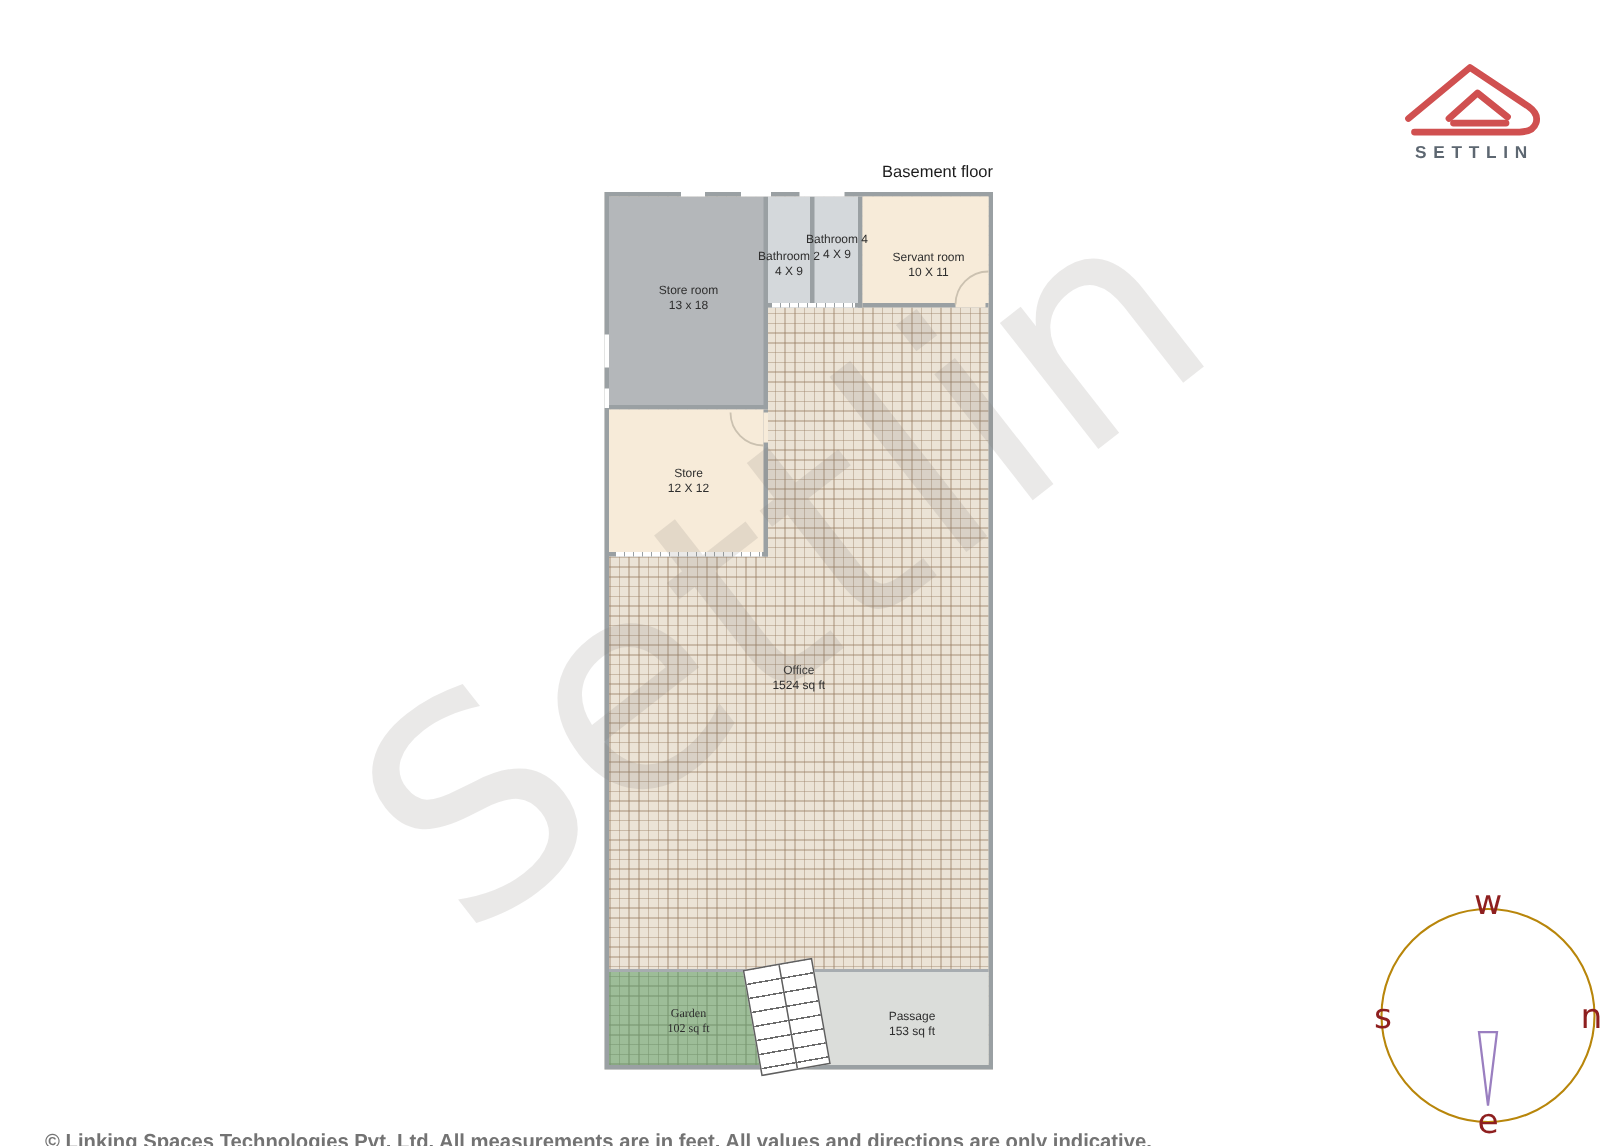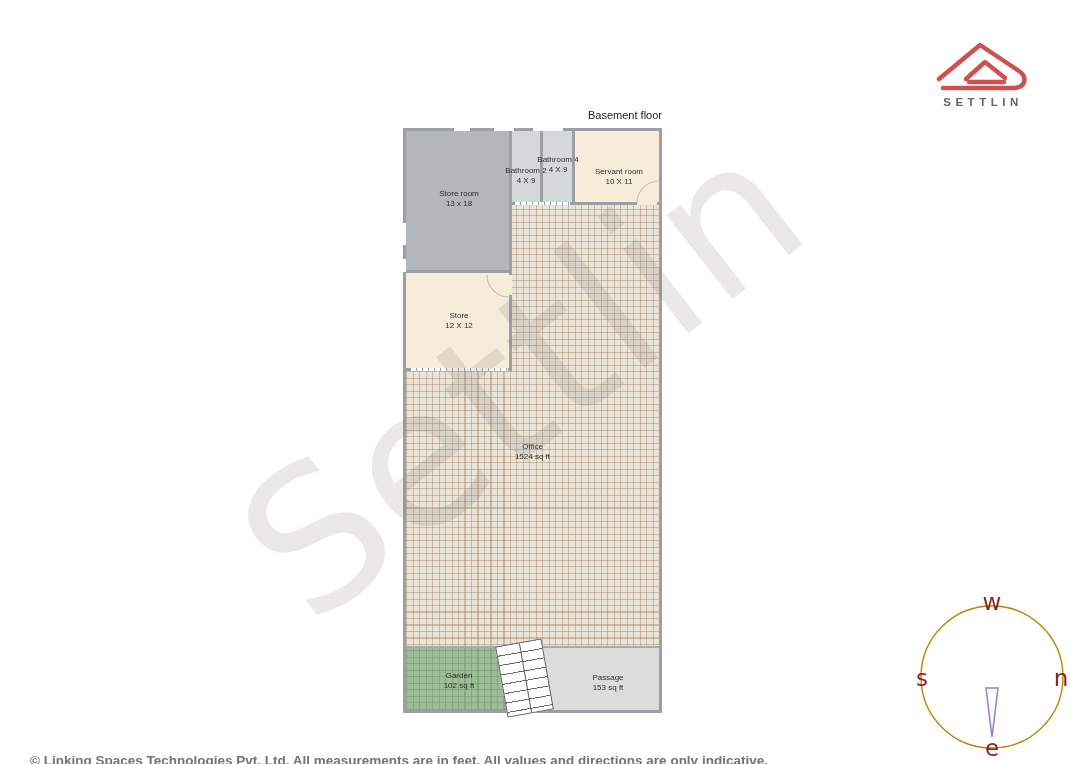--- a/index.html
+++ b/index.html
@@ -121,21 +121,21 @@
       <div>10 X 11</div>
     </div>
     <div class="rlabel" style="left:0;top:180px;width:106px;">
       <div>Store</div>
       <div>12 X 12</div>
     </div>
     <div class="rlabel" style="left:0;top:311px;width:253px;">
       <div>Office</div>
       <div>1524 sq ft</div>
     </div>
-    <div class="rlabel" style="left:0;top:540px;width:106px;">
+    <div class="rlabel" style="left:0;top:540px;width:106px;font-family:Liberation Serif, serif;">
       <div>Garden</div>
       <div>102 sq ft</div>
     </div>
     <div class="rlabel" style="left:152px;top:542px;width:100px;">
       <div>Passage</div>
       <div>153 sq ft</div>
     </div>
 
     <div class="stairs">
       <div class="stairs-divider"></div>

